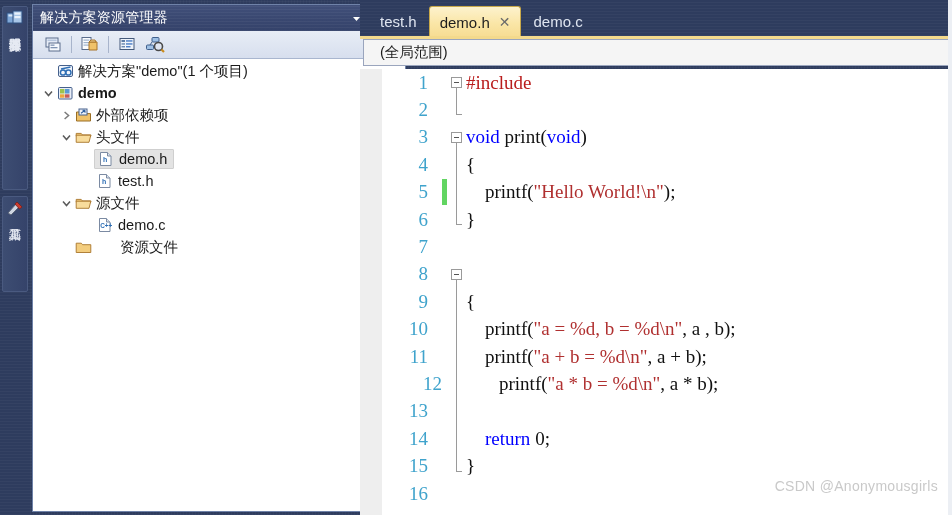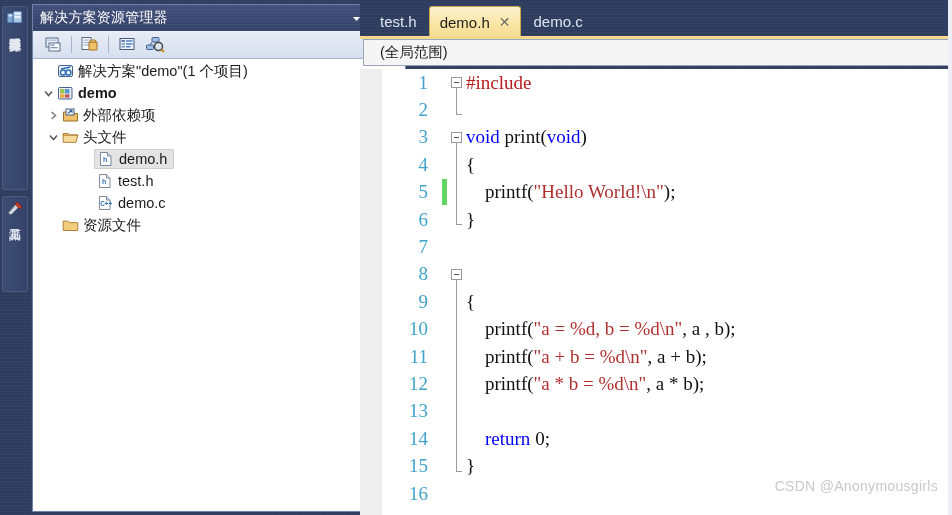--- a/index.html
+++ b/index.html
@@ -48,21 +48,21 @@
   .tbbtn{width:26px;height:24px;display:flex;align-items:center;justify-content:center;cursor:default;}
   .tbsep{width:1px;height:17px;background:#a8b4cb;margin:0 3px;}
   #tree{position:absolute;left:1px;top:55px;right:1px;bottom:1px;background:#fff;overflow:hidden;
         font-size:14.5px;color:#1a1a1a;}
   .row{display:flex;align-items:center;height:22px;white-space:nowrap;padding-left:6px;}
   .row .chev{width:16px;flex:0 0 16px;display:flex;align-items:center;justify-content:center;
         color:#5a5a5a;font-size:11px;}
   .row .ic{width:19px;flex:0 0 19px;display:flex;align-items:center;justify-content:center;margin-right:3px;}
   .row .tx{line-height:22px;}
   .indent1{padding-left:6px;}
-  .indent2{padding-left:11px;}
+  .indent2{padding-left:24px;}
   .indent3{padding-left:46px;}
   .bold{font-weight:bold;}
   .sel{background:#e3e3e3;border:1px solid #cfcfcf;border-radius:1px;
        display:inline-flex;align-items:center;height:20px;padding:0 6px 0 2px;box-sizing:border-box;margin-left:-2px;}
 
   
   #right{position:absolute;left:360px;top:0;width:592px;height:515px;}
   #tabstrip{position:absolute;left:0;top:0;width:592px;height:36px;
        background:
          repeating-linear-gradient(0deg, rgba(255,255,255,.030) 0 1px, rgba(0,0,0,0) 1px 3px),
@@ -281,36 +281,52 @@
             <span class="ic">
               <svg width="17" height="16" viewBox="0 0 17 16">
                 <path d="M2.5 1.5 h7 l3.5 3.5 v9.5 h-10.5 z" fill="#ffffff" stroke="#7b8aa2"></path>
         <path d="M9.5 1.5 v3.5 h3.5" fill="#dce4ef" stroke="#7b8aa2"></path>
         <text x="5" y="11.4" font-family="Liberation Sans, sans-serif" font-size="7" fill="#2f6fb5" font-weight="bold">h</text>
               </svg>
             </span>
             <span class="tx">test.h</span>
           </span>
         </div>
+        <div class="row indent2">
+          <span class="chev">
+            <svg width="11" height="11" viewBox="0 0 11 11">
+              <path d="M2 3.6 L5.5 7.6 L9 3.6" stroke="#5a5a5a" stroke-width="1.5" fill="none"></path>
+            </svg>
+          </span>
+          <span style="display: inline-flex; align-items: center;">
+            <span class="ic">
+              <svg width="17" height="16" viewBox="0 0 17 16">
+                <path d="M1.2 4.4 h5 l1.3 1.5 h8.3 v1.3 h-14.6 z" fill="#f3cd7e" stroke="#a8752a" stroke-width="0.9"></path>
+        <path d="M1.2 6.2 h14.6 l-1.8 7.1 h-12.8 z" fill="#f8dc9c" stroke="#a8752a" stroke-width="0.9"></path>
+              </svg>
+            </span>
+            <span class="tx">源文件</span>
+          </span>
+        </div>
         <div class="row indent3">
           <span class="chev"></span>
           <span style="display: inline-flex; align-items: center;">
             <span class="ic">
               <svg width="17" height="16" viewBox="0 0 17 16">
                 <path d="M2.5 1.5 h7 l3.5 3.5 v9.5 h-10.5 z" fill="#ffffff" stroke="#7b8aa2"></path>
         <path d="M9.5 1.5 v3.5 h3.5" fill="#dce4ef" stroke="#7b8aa2"></path>
         <text x="3.2" y="10.6" font-family="Liberation Sans, sans-serif" font-size="6.4" fill="#2f6fb5" font-weight="bold">C++</text>
               </svg>
             </span>
             <span class="tx">demo.c</span>
           </span>
         </div>
         <div class="row indent2">
           <span class="chev"></span>
-          <span style="display: inline-flex; ">
+          <span style="display: inline-flex;  gap: 24px;">
             <span class="ic">
               <svg width="17" height="16" viewBox="0 0 17 16">
                 <path d="M1.2 4.2 h5.1 l1.3 1.5 h8.2 v7.8 h-14.6 z" fill="#f3cd7e" stroke="#a8752a" stroke-width="0.9"></path>
               </svg>
             </span>
             <span class="tx">资源文件</span>
           </span>
         </div>
       </div>
   </div>
@@ -377,21 +393,21 @@
             <span class="ctext">{</span>
           </div>
           <div class="cline" style="height: 27.4px;">
             <span class="lnum">10</span>
             <span class="ctext">    printf(<span class="str">"a = %d, b = %d\n"</span>, a , b);</span>
           </div>
           <div class="cline" style="height: 27.4px;">
             <span class="lnum">11</span>
             <span class="ctext">    printf(<span class="str">"a + b = %d\n"</span>, a + b);</span>
           </div>
-          <div class="cline" style="height: 27.4px;">
+          <div class="cline" style="height: 27.4px; margin-left: 14px;">
             <span class="lnum">12</span>
             <span class="ctext">    printf(<span class="str">"a * b = %d\n"</span>, a * b);</span>
           </div>
           <div class="cline" style="height: 27.4px;">
             <span class="lnum">13</span>
             <span class="ctext"></span>
           </div>
           <div class="cline" style="height: 27.4px;">
             <span class="lnum">14</span>
             <span class="ctext">    <span class="kw">return</span> 0;</span>

